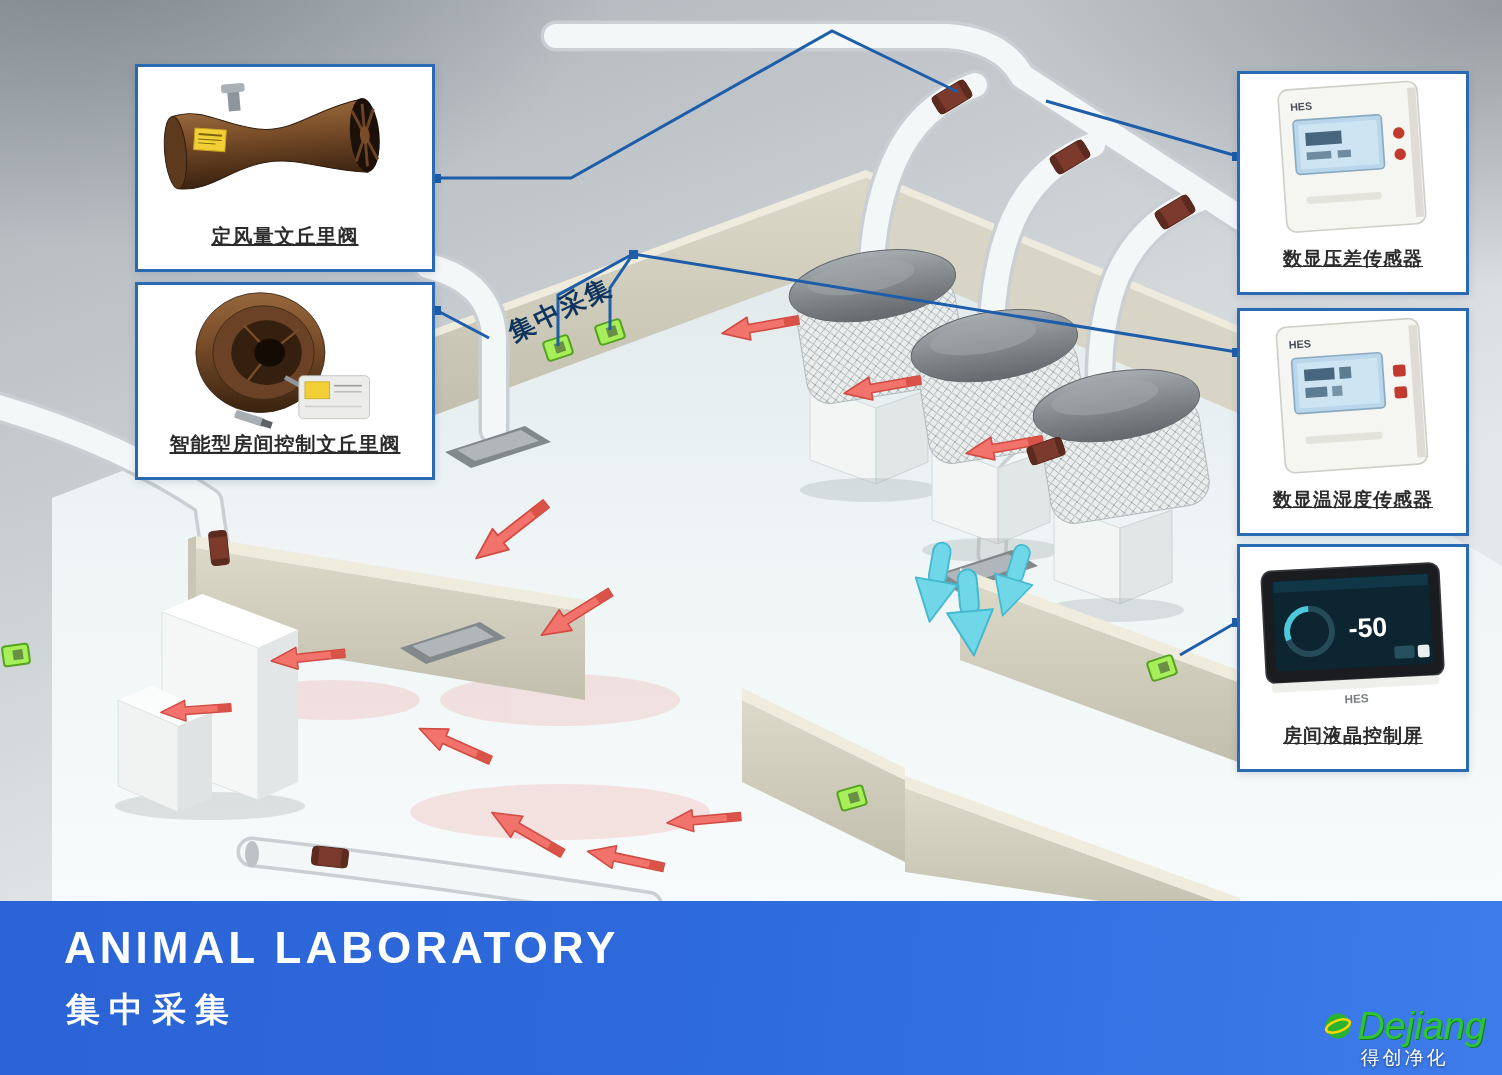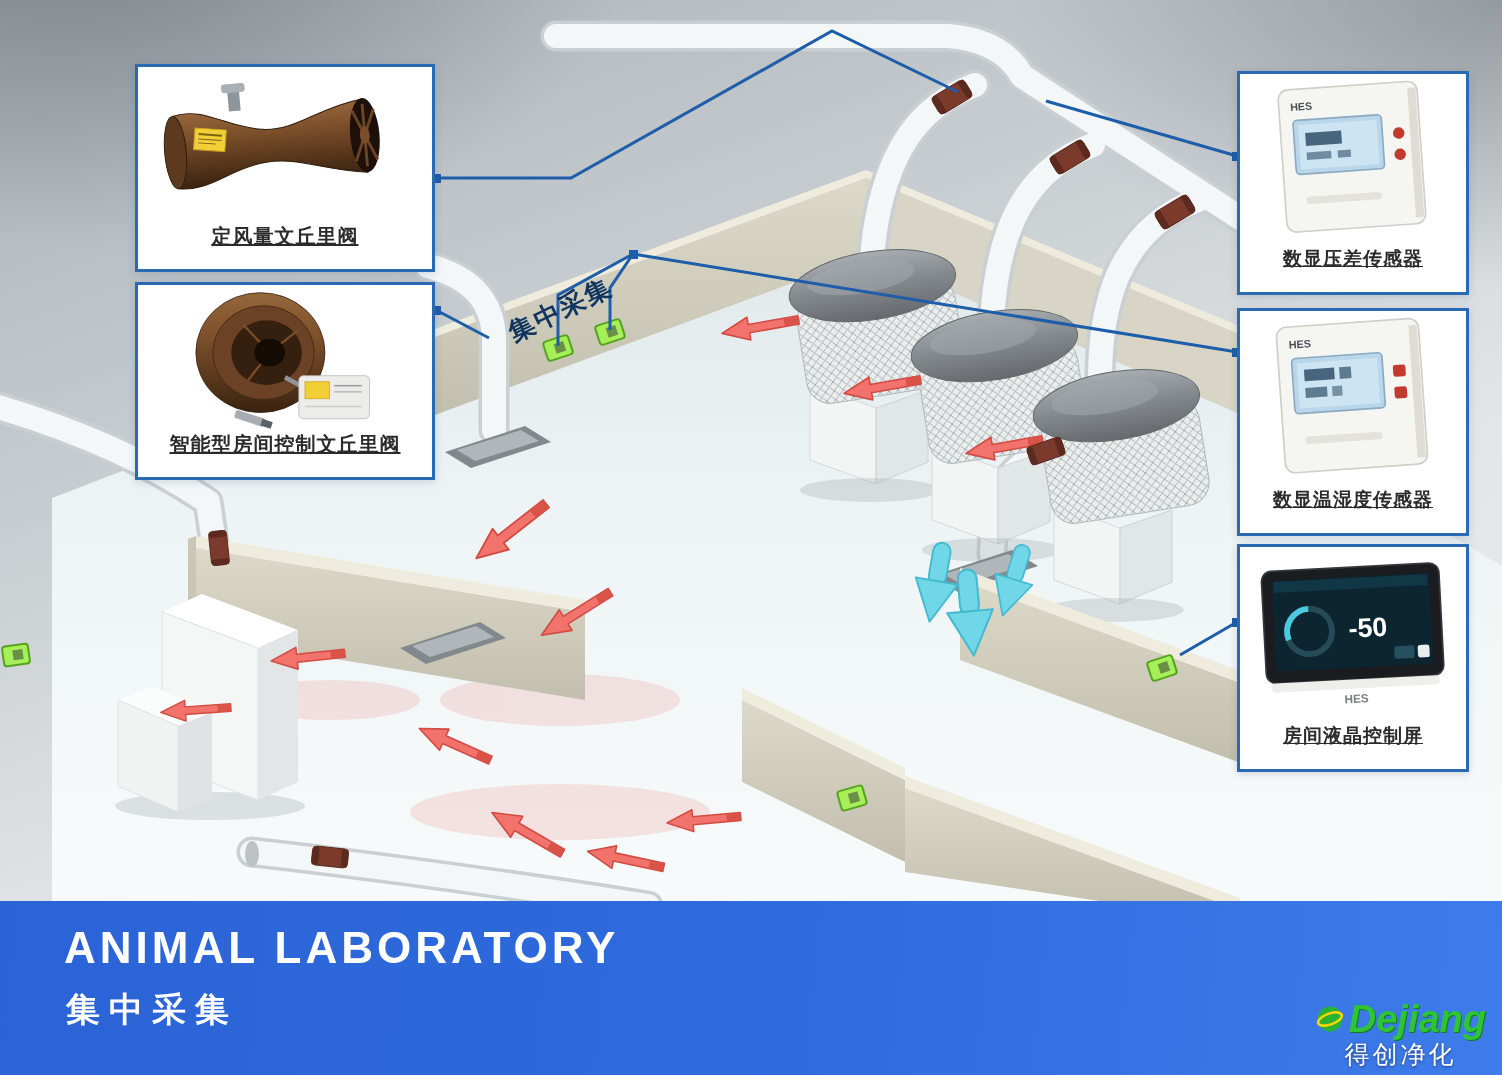--- a/index.html
+++ b/index.html
@@ -38,25 +38,25 @@
     font-size: 44px; font-weight: 800; letter-spacing: 4px;
   }
   .banner-sub {
     position: absolute; left: 66px; top: 86px; color: #ffffff;
     font-size: 34px; font-weight: 600; letter-spacing: 9px;
   }
   .logo { position: absolute; right: 16px; bottom: 4px; z-index: 5; text-align: center; }
   .logo-row { display: flex; align-items: center; justify-content: flex-end; gap: 4px; }
   .logo-globe { width: 30px; height: 30px; }
   .logo-name {
-    font-size: 38px; font-weight: bold; font-style: italic; line-height: 1;
+    font-size: 38px; font-weight: normal; font-style: italic; line-height: 1;
     color: #2fc437; text-shadow: 1px 1px 0 #157a1e;
   }
   .logo-tag {
-    font-size: 25px; color: #ffffff; letter-spacing: 3px;
+    font-size: 19px; color: #ffffff; letter-spacing: 3px;
     text-shadow: 0 1px 3px rgba(0,0,0,.5);
     text-align: center;
   }
 </style>
 </head>
 <body>
 
 <div class="stage">
 
   <svg class="scene" viewBox="0 0 1502 1075">

